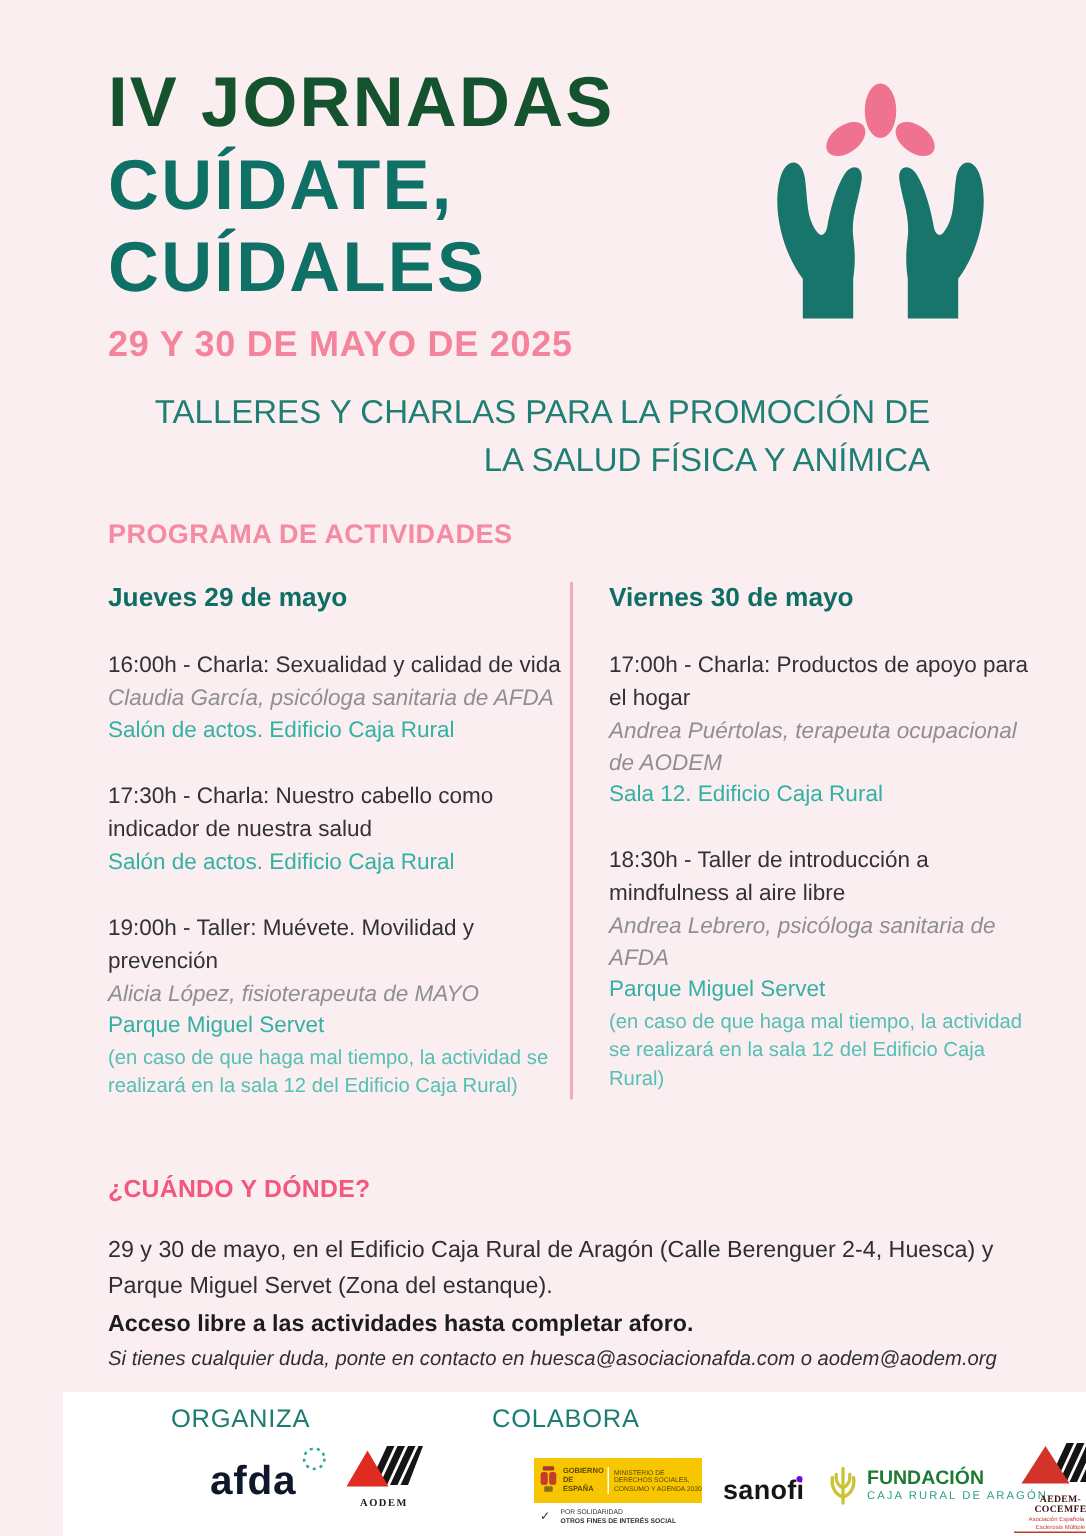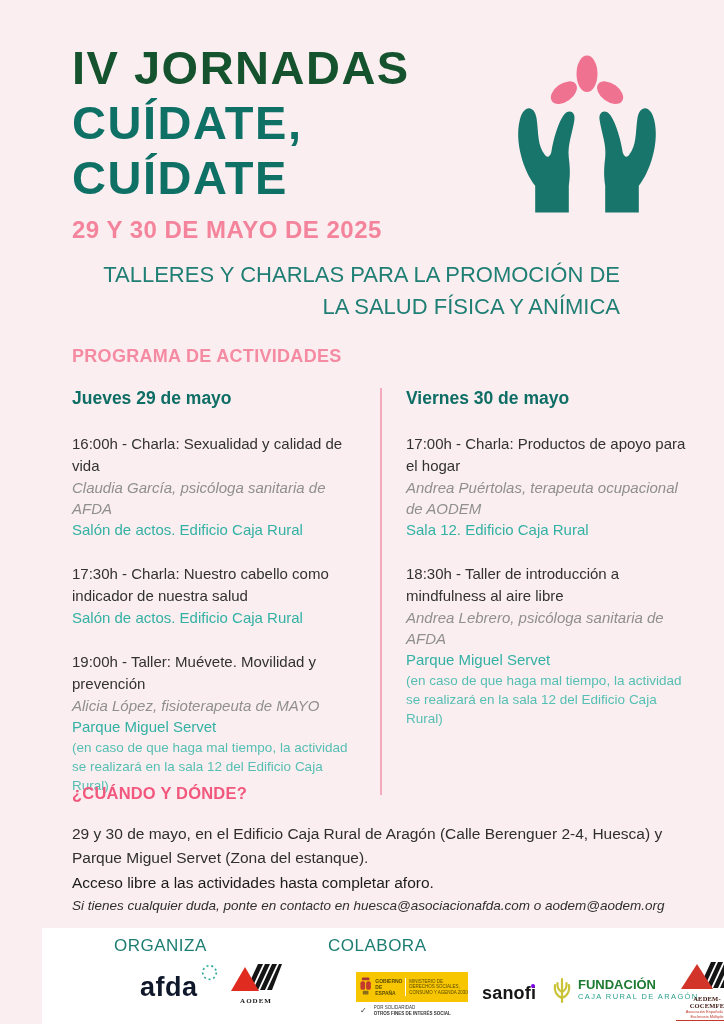--- a/index.html
+++ b/index.html
@@ -14,34 +14,34 @@
   .title-line{font-weight:800;font-size:47px;line-height:55px;letter-spacing:1.5px;}
   .title-pink{color:#14532d;}
   .title-teal{color:#0f7066;}
   .event-date{margin-top:11px;font-size:24px;font-weight:600;letter-spacing:.5px;color:#f4849c;}
   .subtitle{margin-top:15px;width:548px;font-size:22px;line-height:32px;font-weight:500;color:#1f7f74;text-align:right;}
   .logo-hands{position:absolute;right:60px;top:50px;}
   
   .program-heading{position:absolute;left:72px;top:346px;font-size:18px;font-weight:800;letter-spacing:.3px;color:#f58ba2;}
   .program-grid{position:absolute;left:72px;top:388px;width:624px;display:flex;}
   .day-col{box-sizing:border-box;}
-  .day-col.first{width:310px;padding-right:22px;border-right:2px solid #f3aabb;}
+  .day-col.first{width:310px;border-right:2px solid #f3aabb;}
   .day-col.second{width:314px;padding-left:24px;}
   .day-title{margin:0 0 24px 0;font-size:17.5px;font-weight:800;color:#0e6e65;}
   .event{margin-bottom:22px;}
   .event:last-child{margin-bottom:0;}
   .event-title{font-size:15px;line-height:22px;color:#323232;}
   .event-speaker{font-size:15px;line-height:21px;font-style:italic;color:#8f8f8f;}
   .event-location{font-size:15px;line-height:22px;color:#33b1a4;}
   .event-note{font-size:13.5px;line-height:19px;color:#55bfb3;}
   
   .when-where{position:absolute;left:72px;top:784px;width:608px;}
   .ww-heading{margin:0;font-size:16.5px;font-weight:800;color:#f2587e;letter-spacing:.2px;}
   .ww-line1{margin-top:19px;font-size:15.5px;line-height:24px;color:#2f2f2f;}
-  .ww-line2{margin-top:1px;font-size:15.5px;line-height:23px;font-weight:400;color:#1c1c1c;}
+  .ww-line2{margin-top:1px;font-size:15.5px;line-height:23px;font-weight:700;color:#1c1c1c;}
   .ww-line3{margin-top:2px;font-size:13.5px;line-height:19px;font-style:italic;color:#2f2f2f;}
   
   .footer{position:absolute;left:0;top:928px;width:724px;height:96px;background:#fff;margin-left:42px;}
   .footer-label{position:absolute;top:8px;font-size:17px;letter-spacing:.5px;color:#1e7d72;}
   .label-organiza{left:72px;}
   .label-colabora{left:286px;}
   .logo{position:absolute;}
   
   .logo-afda{left:98px;top:44px;}
   .afda-text{position:relative;font-size:27px;font-weight:700;color:#0f172a;letter-spacing:.5px;}
@@ -82,21 +82,21 @@
     <ellipse cx="143" cy="61" rx="21" ry="13" transform="rotate(36 143 61)" fill="#f07291"></ellipse>
     <g fill="#17756b">
       <path transform="translate(4,62)" d="M32,170 L32,132 C16,112 2,70 10,38 C15,16 31,16 34,36 C37,58 35,74 46,88 C49,92 53,91 55,84 C58,66 64,44 72,32 C78,22 90,24 88,38 C85,58 78,72 80,92 C82,108 82,118 80,132 L80,170 Z"></path>
       <path transform="translate(216,62) scale(-1,1)" d="M32,170 L32,132 C16,112 2,70 10,38 C15,16 31,16 34,36 C37,58 35,74 46,88 C49,92 53,91 55,84 C58,66 64,44 72,32 C78,22 90,24 88,38 C85,58 78,72 80,92 C82,108 82,118 80,132 L80,170 Z"></path>
     </g>
   </svg>
 
   <div class="header">
     <div class="title-line title-pink">IV JORNADAS</div>
     <div class="title-line title-teal">CUÍDATE,</div>
-    <div class="title-line title-teal">CUÍDATE</div>
+    <div class="title-line title-teal">CUÍDALES</div>
     <div class="event-date">29 Y 30 DE MAYO DE 2025</div>
     <div class="subtitle">TALLERES Y CHARLAS PARA LA PROMOCIÓN DE LA SALUD FÍSICA Y ANÍMICA</div>
   </div>
 
   <div class="program-heading">PROGRAMA DE ACTIVIDADES</div>
 
   <div class="program-grid">
 
     <section class="day-col first">
       <h3 class="day-title">Jueves 29 de mayo</h3>

